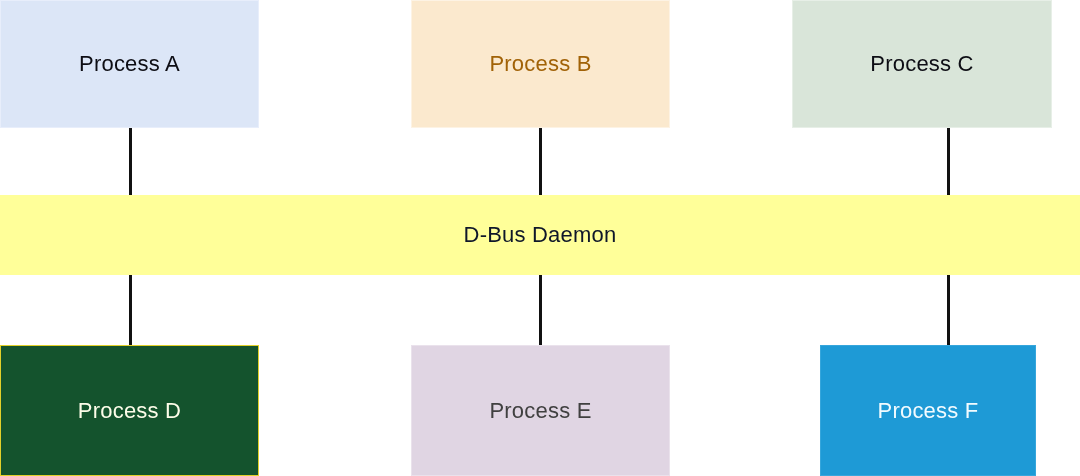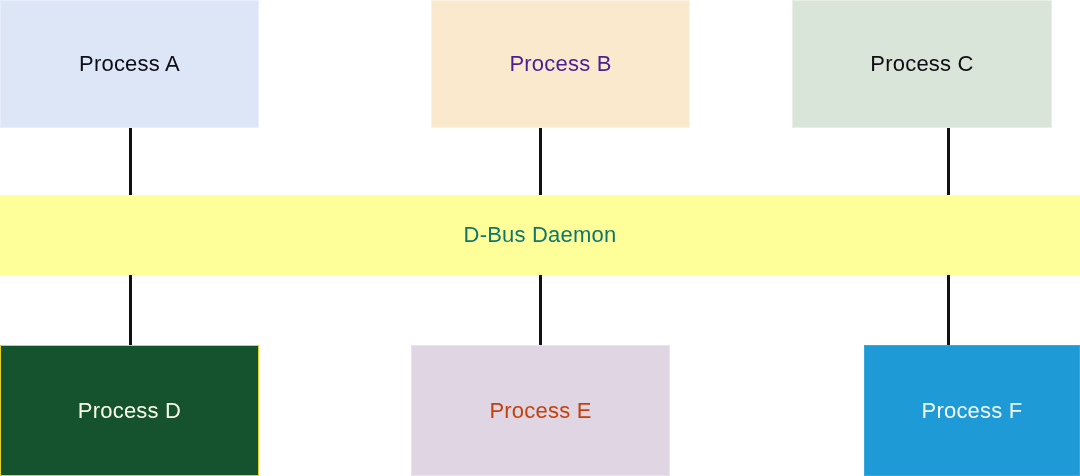--- a/index.html
+++ b/index.html
@@ -39,64 +39,64 @@
   #node-a { left: 0px;   top: 0px; width: 259px; height: 128px; }
   #node-b { left: 411px; top: 0px; width: 259px; height: 128px; }
   #node-c { left: 792px; top: 0px; width: 260px; height: 128px; }
 
   
   #node-bus { left: 0px; top: 195px; width: 1080px; height: 80px; }
 
   
   #node-d { left: 0px;   top: 345px; width: 259px; height: 131px; }
   #node-e { left: 411px; top: 345px; width: 259px; height: 131px; }
-  #node-f { left: 864px; top: 345px; width: 216px; height: 131px; }
+  #node-f { left: 820px; top: 345px; width: 216px; height: 131px; }
 
   
   #conn-a { left: 128.5px; top: 128px; height: 67px; }
   #conn-b { left: 538.5px; top: 128px; height: 67px; }
   #conn-c { left: 946.5px; top: 128px; height: 67px; }
   #conn-d { left: 128.5px; top: 275px; height: 70px; }
   #conn-e { left: 538.5px; top: 275px; height: 70px; }
   #conn-f { left: 946.5px; top: 275px; height: 70px; }
 </style>
 </head>
 <body>
 
 <div id="canvas" style="background: rgb(255, 255, 255);">
 
   <div class="node" id="node-a" style="background: rgb(220, 230, 247); color: rgb(13, 13, 20); border: 1px solid rgb(232, 238, 251); align-items: center;">
     <span>Process A</span>
   </div>
 
-  <div class="node" id="node-b" style="background: rgb(251, 233, 206); color: #4c1d95; border: 1px solid rgb(253, 243, 228); margin-left: 20px;">
+  <div class="node" id="node-b" style="background: rgb(251, 233, 206); color: #a16207; border: 1px solid rgb(253, 243, 228);">
     <span>Process B</span>
   </div>
 
   <div class="node" id="node-c" style="background: rgb(217, 229, 217); color: rgb(13, 13, 20); border: 1px solid rgb(231, 239, 231);">
     <span>Process C</span>
   </div>
 
   <div class="connector" id="conn-a" style="background: rgb(17, 17, 17);"></div>
   <div class="connector" id="conn-b" style="background: rgb(17, 17, 17);"></div>
   <div class="connector" id="conn-c" style="background: rgb(17, 17, 17);"></div>
 
-  <div class="node" id="node-bus" style="background: rgb(255, 255, 153); color: #0f766e; border: 1px solid rgb(255, 255, 153);">
+  <div class="node" id="node-bus" style="background: rgb(255, 255, 153); color: #0f172a; border: 1px solid rgb(255, 255, 153);">
     <span>D-Bus Daemon</span>
   </div>
 
   <div class="connector" id="conn-d" style="background: rgb(17, 17, 17);"></div>
   <div class="connector" id="conn-e" style="background: rgb(17, 17, 17);"></div>
   <div class="connector" id="conn-f" style="background: rgb(17, 17, 17);"></div>
 
   <div class="node" id="node-d" style="background: #14532d; color: rgb(253, 253, 233); border: 1px solid rgb(226, 208, 42);">
     <span>Process D</span>
   </div>
 
-  <div class="node" id="node-e" style="background: rgb(224, 213, 227); color: #c2410c; border: 1px solid rgb(234, 226, 236);">
+  <div class="node" id="node-e" style="background: rgb(224, 213, 227); color: #404040; border: 1px solid rgb(234, 226, 236);">
     <span>Process E</span>
   </div>
 
   <div class="node" id="node-f" style="background: rgb(30, 154, 214); color: rgb(242, 251, 255); border: 1px solid rgb(54, 166, 220);">
     <span>Process F</span>
   </div>
 
 </div>
 
 </body></html>

